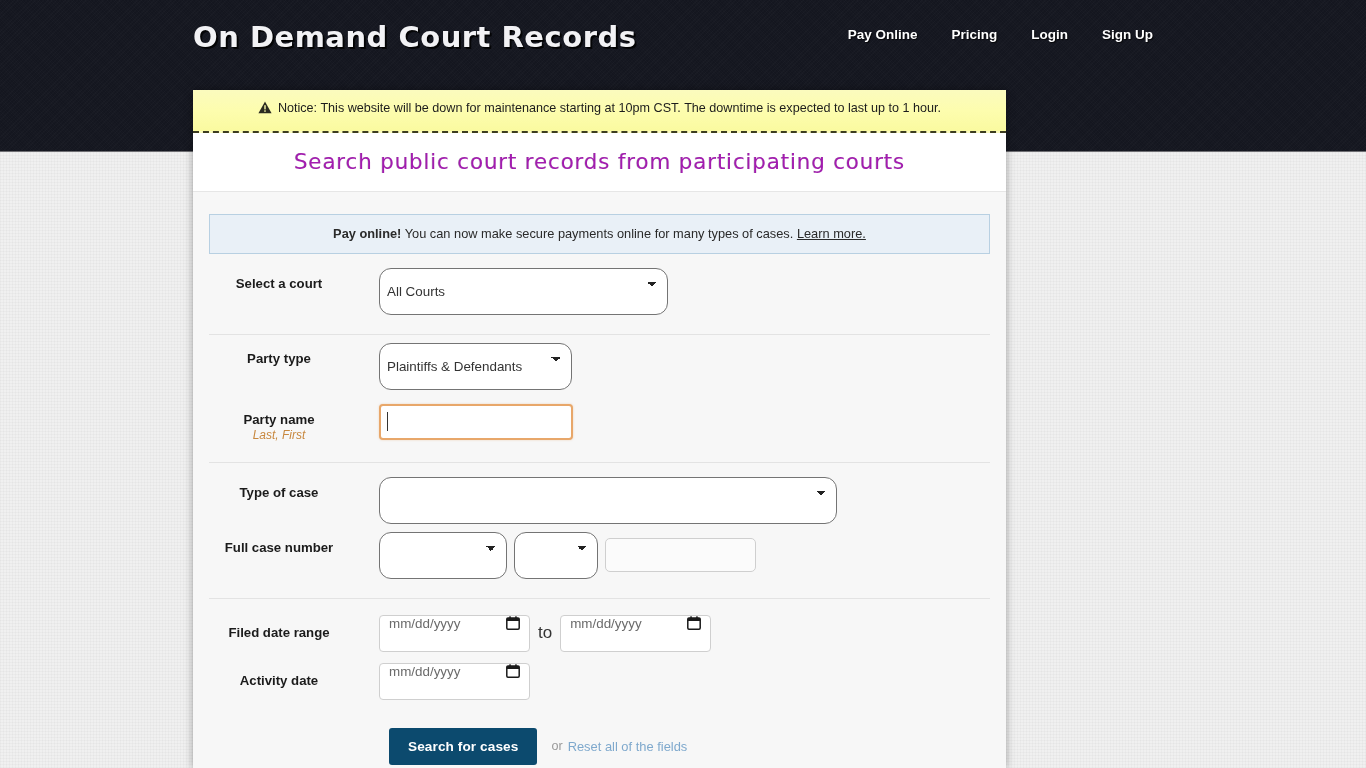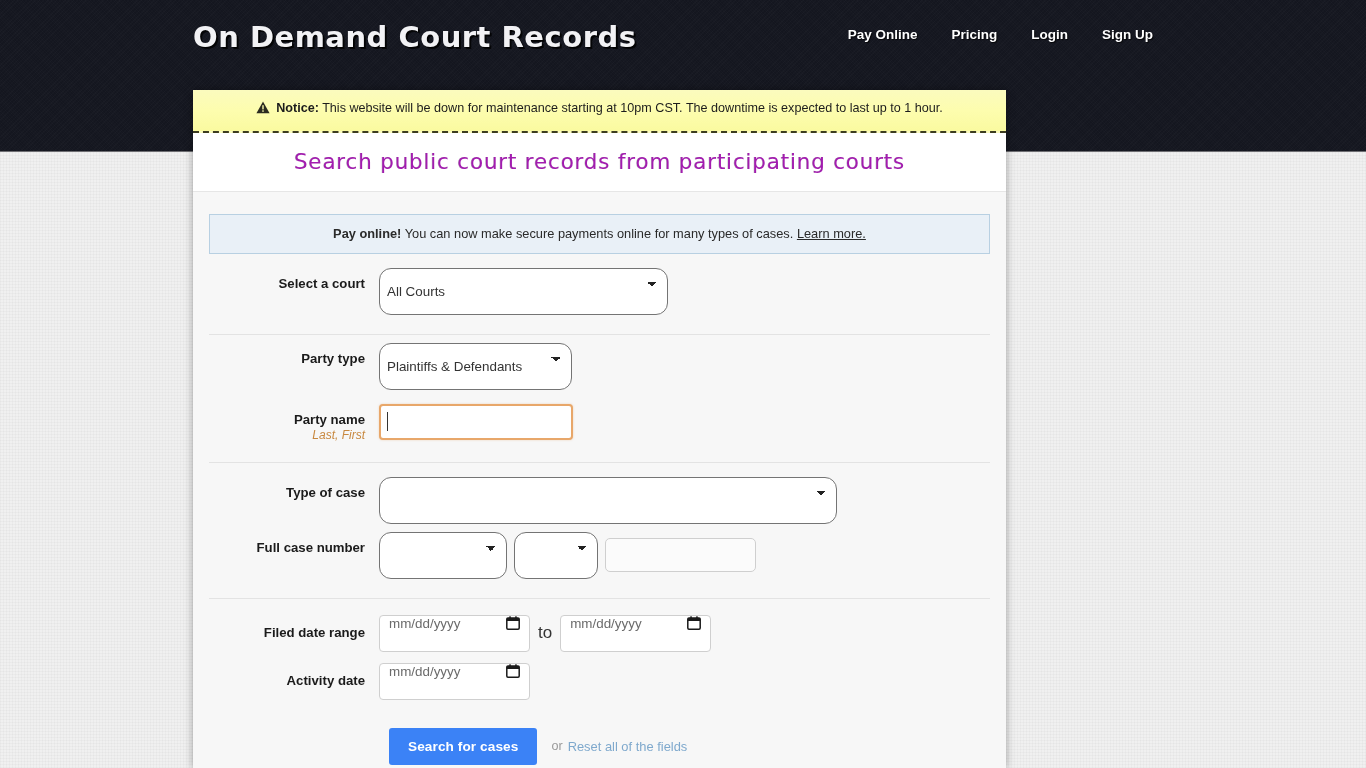--- a/index.html
+++ b/index.html
@@ -77,21 +77,21 @@
     text-align: center;
     font-size: 12.6px;
     color: #1c1c1c;
     line-height: 1.26;
   }
   #notice-icon {
     display: inline-block;
     vertical-align: -2px;
     margin-right: 6px;
   }
-  #notice-label { font-weight: bold; }
+  #notice-label { font-weight: normal; }
 
   
   #page-heading-wrap {
     background: #ffffff;
     padding: 16px 0 17px 0;
     text-align: center;
   }
   #page-heading {
     font-size: 21.5px;
     color: #a21caf;
@@ -127,21 +127,21 @@
 
   
   .form-row {
     display: flex;
     align-items: flex-start;
     padding: 0;
     margin-top: 14px;
   }
   .row-label {
     width: 186px;
-    text-align: right;
+    text-align: center;
     padding-right: 14px;
     font-size: 13.2px;
     font-weight: bold;
     color: #1b1b1b;
     line-height: 1.18;
     padding-top: 8px;
     flex-shrink: 0;
   }
   .row-label .sub {
     display: block;
@@ -242,21 +242,21 @@
 
   
   #submit-row {
     display: flex;
     align-items: center;
     margin-top: 28px;
     padding-left: 196px;
     gap: 0;
   }
   #search-button {
-    background: #3b82f6;
+    background: #0c4a6e;
     color: #ffffff;
     font-size: 13.6px;
     font-weight: bold;
     border: none;
     border-radius: 3px;
     padding: 0 19px;
     height: 37px;
     cursor: pointer;
     font-family: "Liberation Sans", sans-serif;
     letter-spacing: 0.1px;

